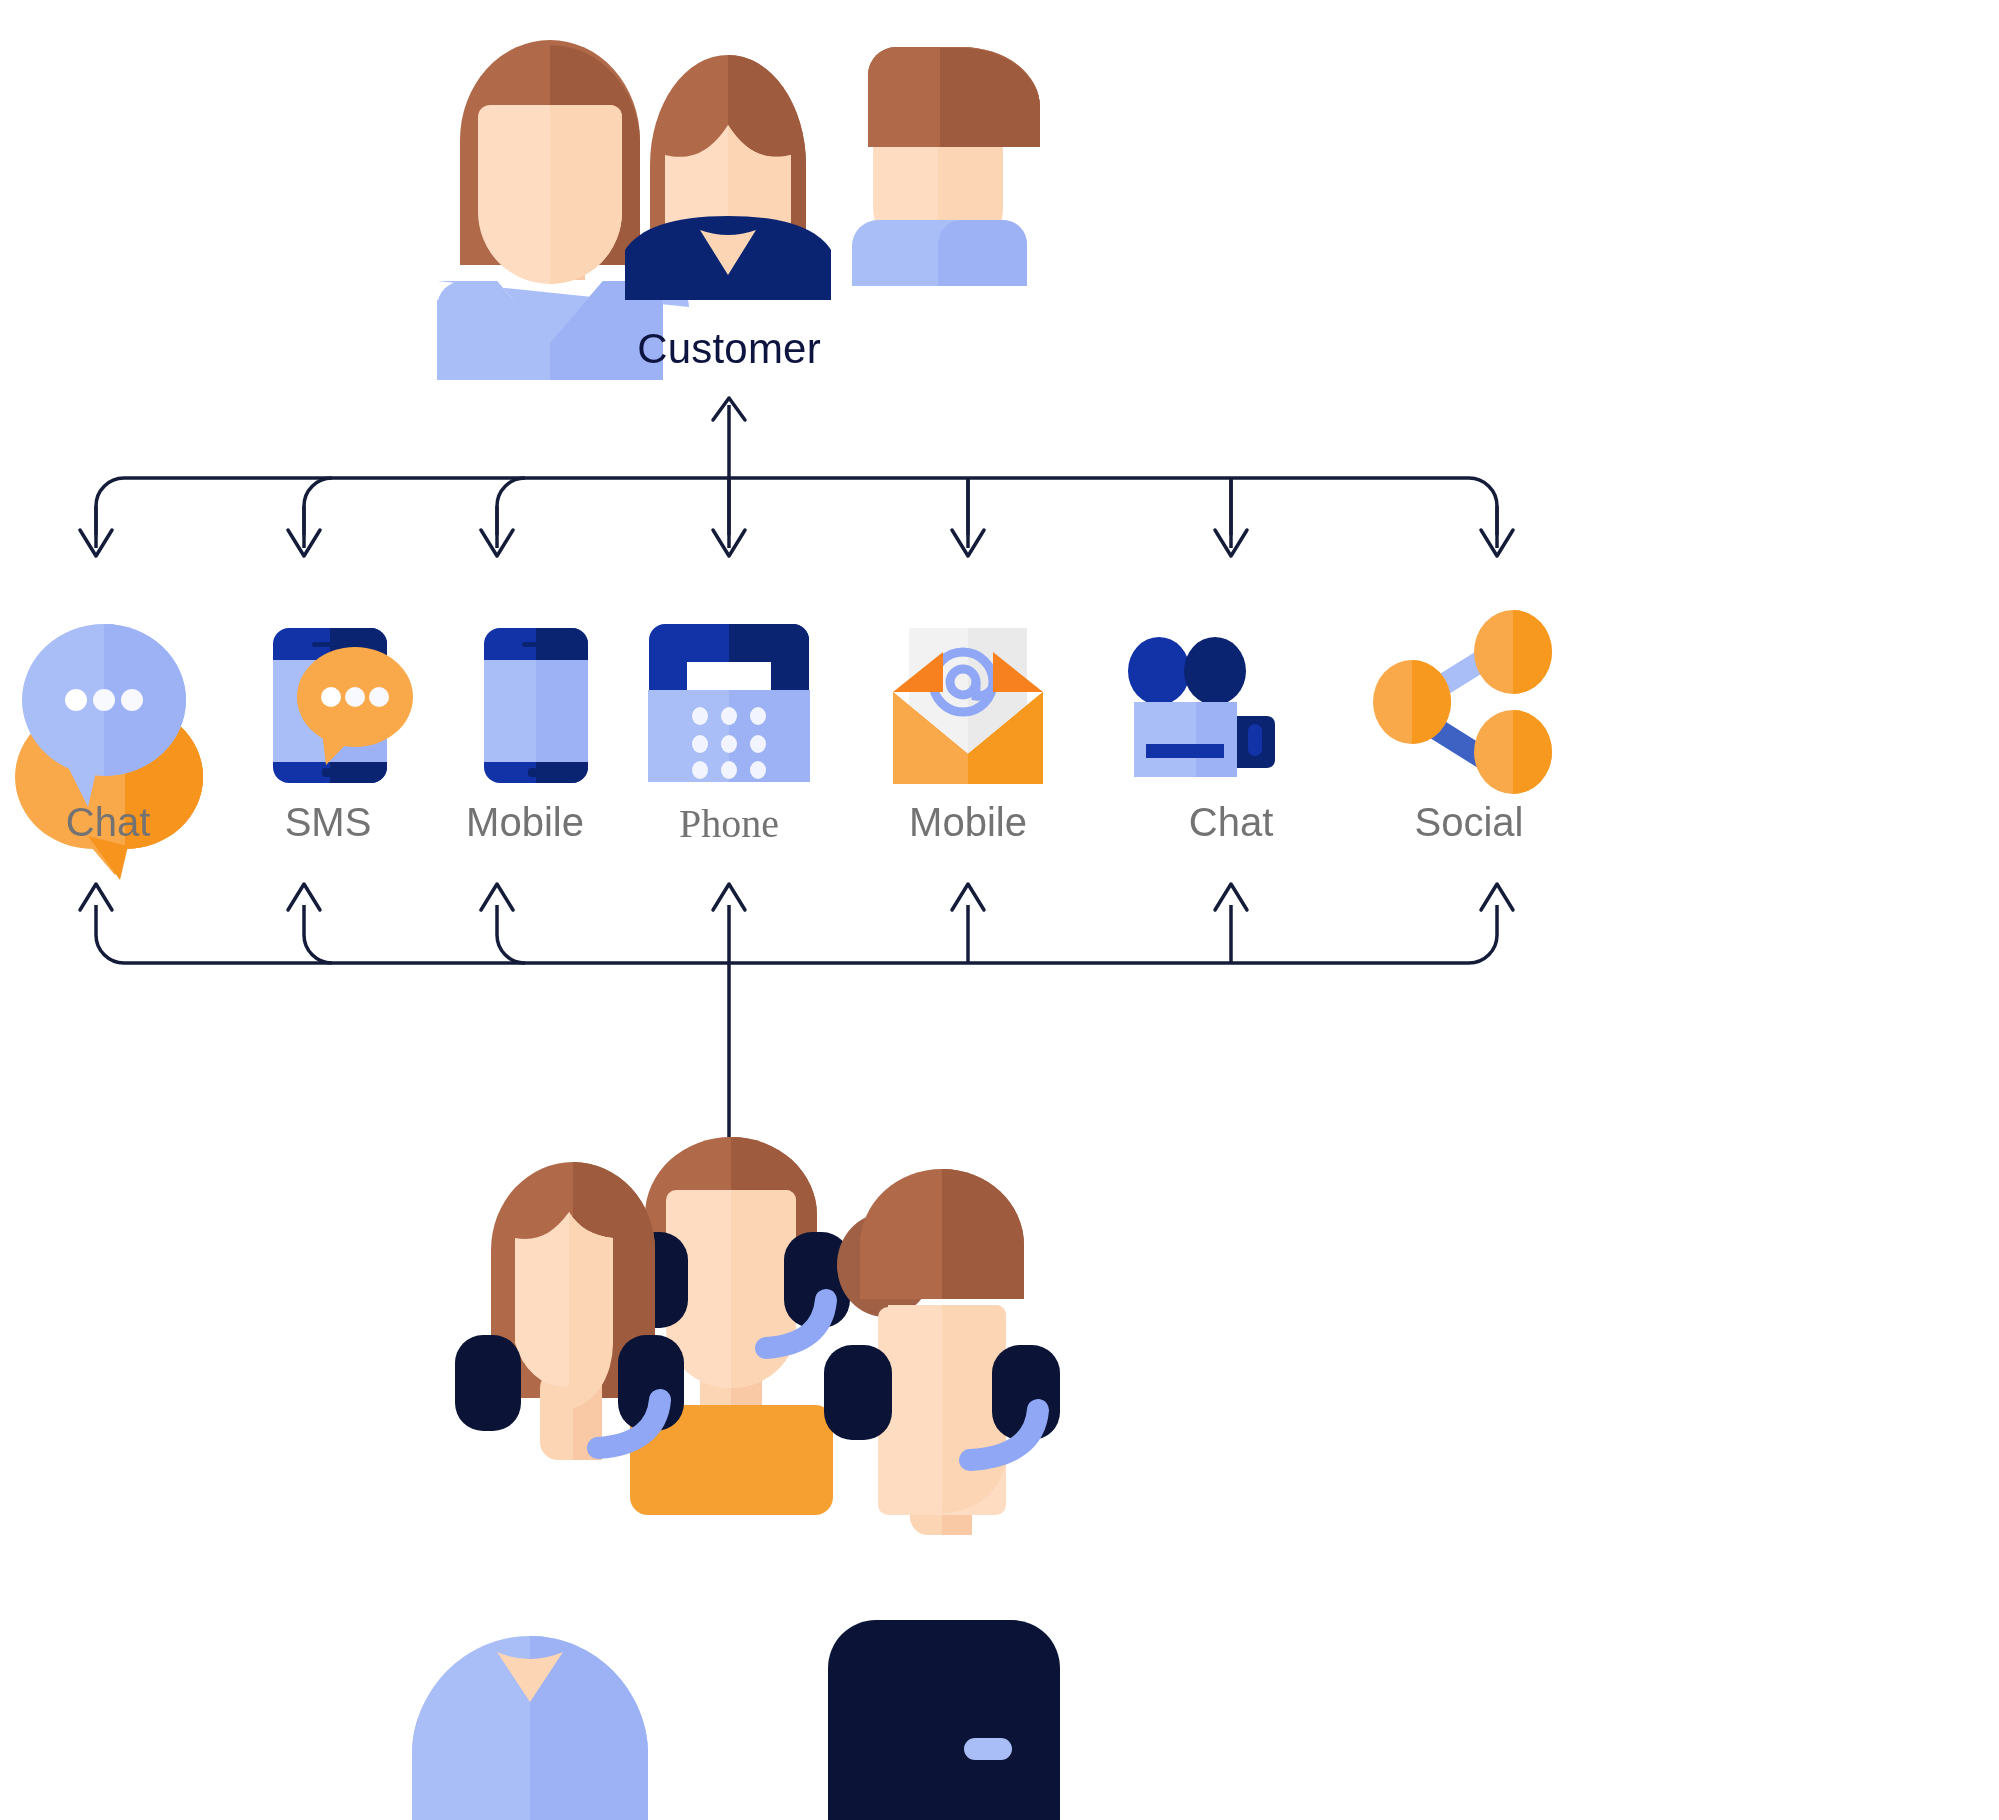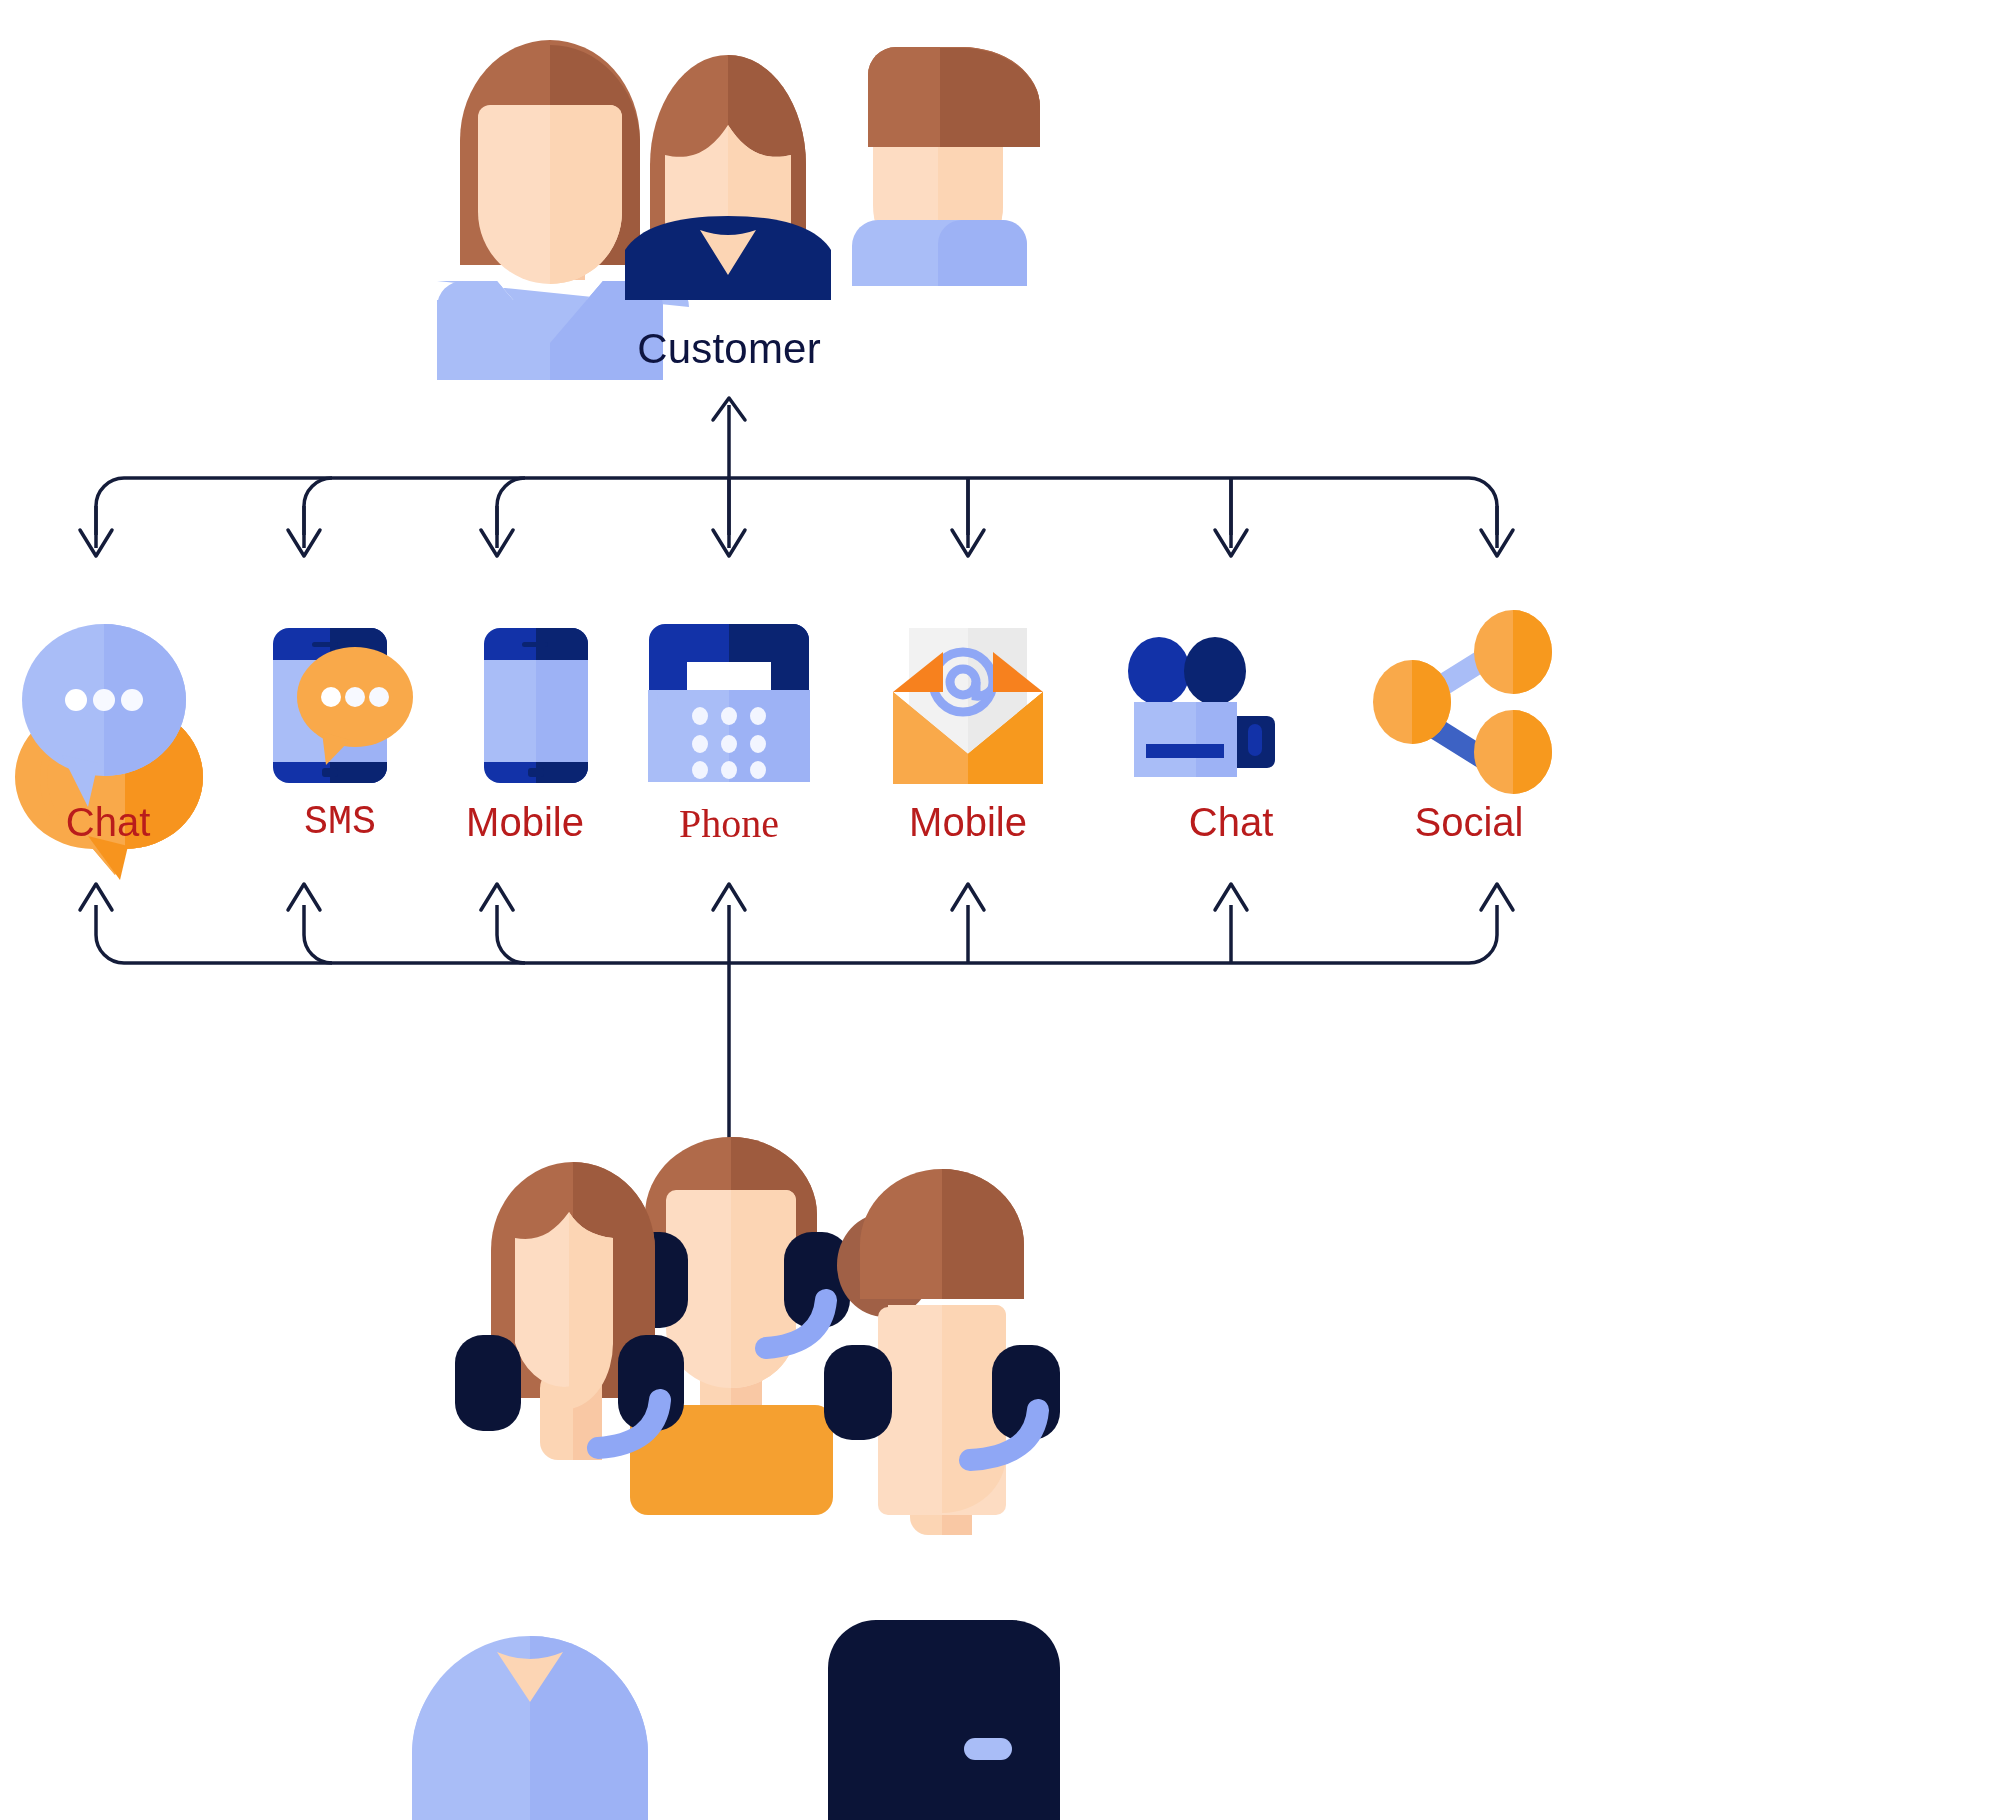--- a/index.html
+++ b/index.html
@@ -28,21 +28,21 @@
     color: #0d1440;
     font-size: 42px;
     font-family: "Liberation Sans", sans-serif;
     text-align: center;
     white-space: nowrap;
     transform: translateX(-50%);
     letter-spacing: 0.2px;
   }
   .channel-label {
     position: absolute;
-    color: #b91c1c;
+    color: #737373;
     font-size: 40px;
     font-family: "Liberation Sans", sans-serif;
     text-align: center;
     white-space: nowrap;
     transform: translateX(-50%);
   }
   svg { display: block; }
 </style>
 </head>
 <body>
@@ -256,21 +256,21 @@
       <ellipse cx="1412" cy="702" rx="39" ry="42" fill="#F9A94A"></ellipse>
       <path d="M1412 660 a39 42 0 0 1 0 84 z" fill="#F7991E"></path>
       <ellipse cx="1513" cy="652" rx="39" ry="42" fill="#F9A94A"></ellipse>
       <path d="M1513 610 a39 42 0 0 1 0 84 z" fill="#F7991E"></path>
       <ellipse cx="1513" cy="752" rx="39" ry="42" fill="#F9A94A"></ellipse>
       <path d="M1513 710 a39 42 0 0 1 0 84 z" fill="#F7991E"></path>
     </g>
   </svg>
 
   <div class="channel-label" style="left:108px; top:800px;">Chat</div>
-  <div class="channel-label" style="left:340px; top:800px;font-family:Liberation Mono, monospace;">SMS</div>
+  <div class="channel-label" style="left:328px; top:800px;">SMS</div>
   <div class="channel-label" style="left:525px; top:800px;">Mobile</div>
   <div class="channel-label" style="left:729px; top:800px;font-family:Liberation Serif, serif;">Phone</div>
   <div class="channel-label" style="left:968px; top:800px;">Mobile</div>
   <div class="channel-label" style="left:1231px; top:800px;">Chat</div>
   <div class="channel-label" style="left:1469px; top:800px;">Social</div>
 
   <svg class="layer" width="1999" height="1820" viewBox="0 0 1999 1820">
     <g fill="none" stroke="#141C3A" stroke-width="3.5">
       <path d="M124 963 H1469"></path>
       <path d="M124 963 a28 28 0 0 1 -28 -28 V905"></path>

